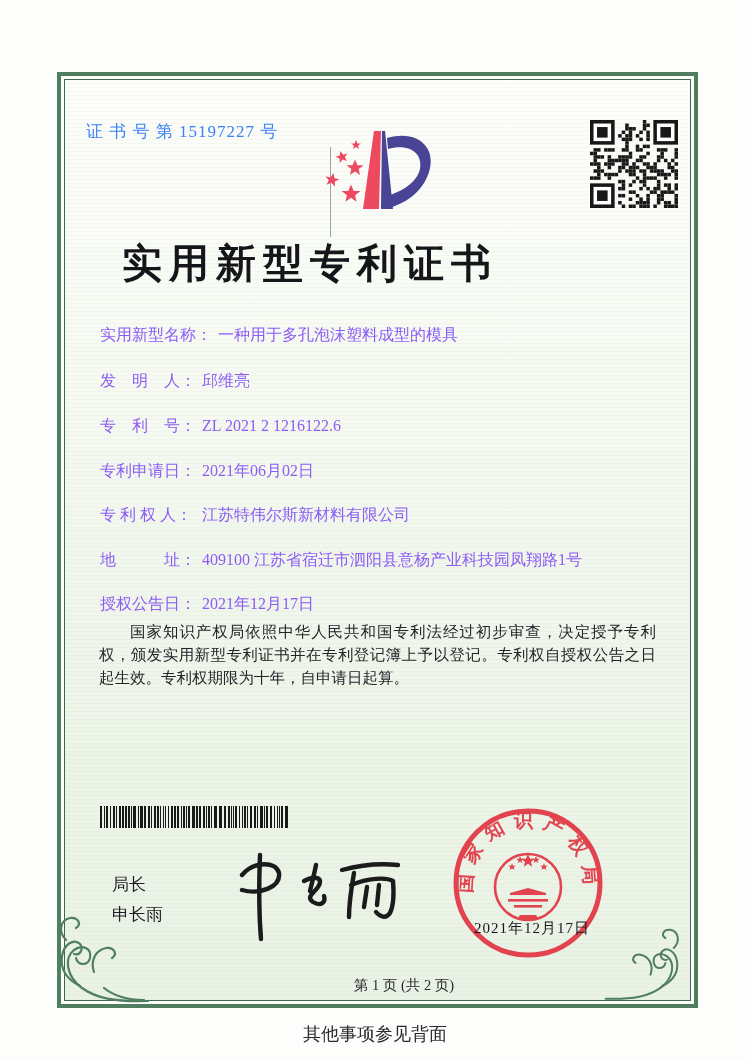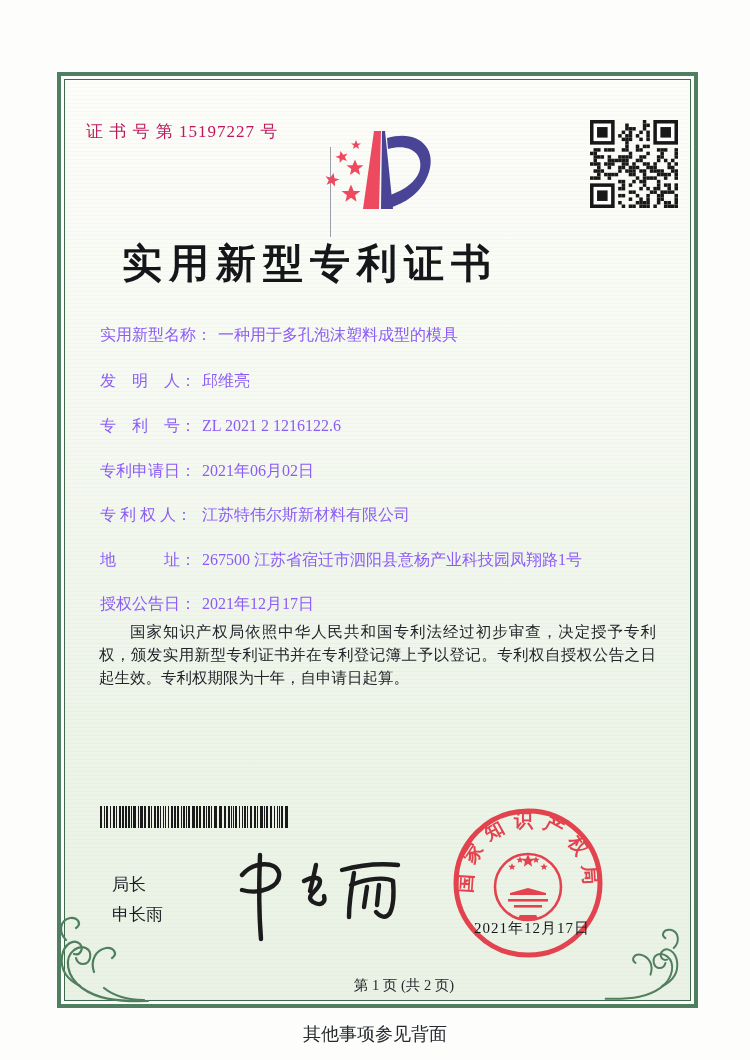--- a/index.html
+++ b/index.html
@@ -8,21 +8,21 @@
   .abs{position:absolute;}
   
   .frame-outer{left:57px;top:72px;width:641px;height:936px;box-sizing:border-box;
                border:4px solid #4f7f5f;}
   .frame-inner{left:64px;top:79px;width:627px;height:922px;box-sizing:border-box;
                border:1px solid #3f6a50;
                background:
                  repeating-linear-gradient(0deg, rgba(120,170,130,0.05) 0 1px, transparent 1px 4px),
                  linear-gradient(180deg,#fdfdfa 0%,#f7faf3 30%,#edf4e8 70%,#eaf2e6 100%);}
   
-  .certno{left:86px;top:120px;font-size:17px;letter-spacing:1px;color:#be185d;}
+  .certno{left:86px;top:120px;font-size:17px;letter-spacing:1px;color:#3b82f6;}
   .title{left:57px;top:236px;width:506px;text-align:center;font-size:40px;font-weight:bold;
          letter-spacing:7px;color:#15161a;}
   .row{left:100px;font-size:16px;white-space:nowrap;color:#8b5cf6;}
   .row .lbl{display:inline-block;min-width:96px;}
   .row .val{margin-left:6px;}
   .grant2{position:absolute;left:288px;top:0;white-space:nowrap;}
   .paras{left:99px;top:622px;width:557px;font-size:15.5px;line-height:23px;color:#23252a;
          text-align:justify;}
   .paras p{margin:0;text-indent:2em;font-family:Liberation Mono, monospace;}
   .pageno{left:57px;top:976px;width:694px;text-align:center;font-size:14.5px;color:#26292e;}
@@ -304,21 +304,21 @@
 <div class="abs row" style="top:416px">
   <span class="lbl">专　利　号：</span><span class="val">ZL 2021 2 1216122.6</span>
 </div>
 <div class="abs row" style="top:461px">
   <span class="lbl">专利申请日：</span><span class="val">2021年06月02日</span>
 </div>
 <div class="abs row" style="top:505px">
   <span class="lbl">专 利 权 人：</span><span class="val">江苏特伟尔斯新材料有限公司</span>
 </div>
 <div class="abs row" style="top:550px">
-  <span class="lbl">地　　　址：</span><span class="val">267500 江苏省宿迁市泗阳县意杨产业科技园凤翔路1号</span>
+  <span class="lbl">地　　　址：</span><span class="val">409100 江苏省宿迁市泗阳县意杨产业科技园凤翔路1号</span>
 </div>
 <div class="abs row" style="top:594px;width:560px">
   <span class="lbl">授权公告日：</span><span class="val">2021年12月17日</span>
 </div>
 
 <div class="abs paras">
   <p>国家知识产权局依照中华人民共和国专利法经过初步审查，决定授予专利权，颁发实用新型专利证书并在专利登记簿上予以登记。专利权自授权公告之日起生效。专利权期限为十年，自申请日起算。</p>
 </div>
 
 <svg class="abs barcode" width="188" height="22" viewBox="0 0 188 22" id="barsvg">

